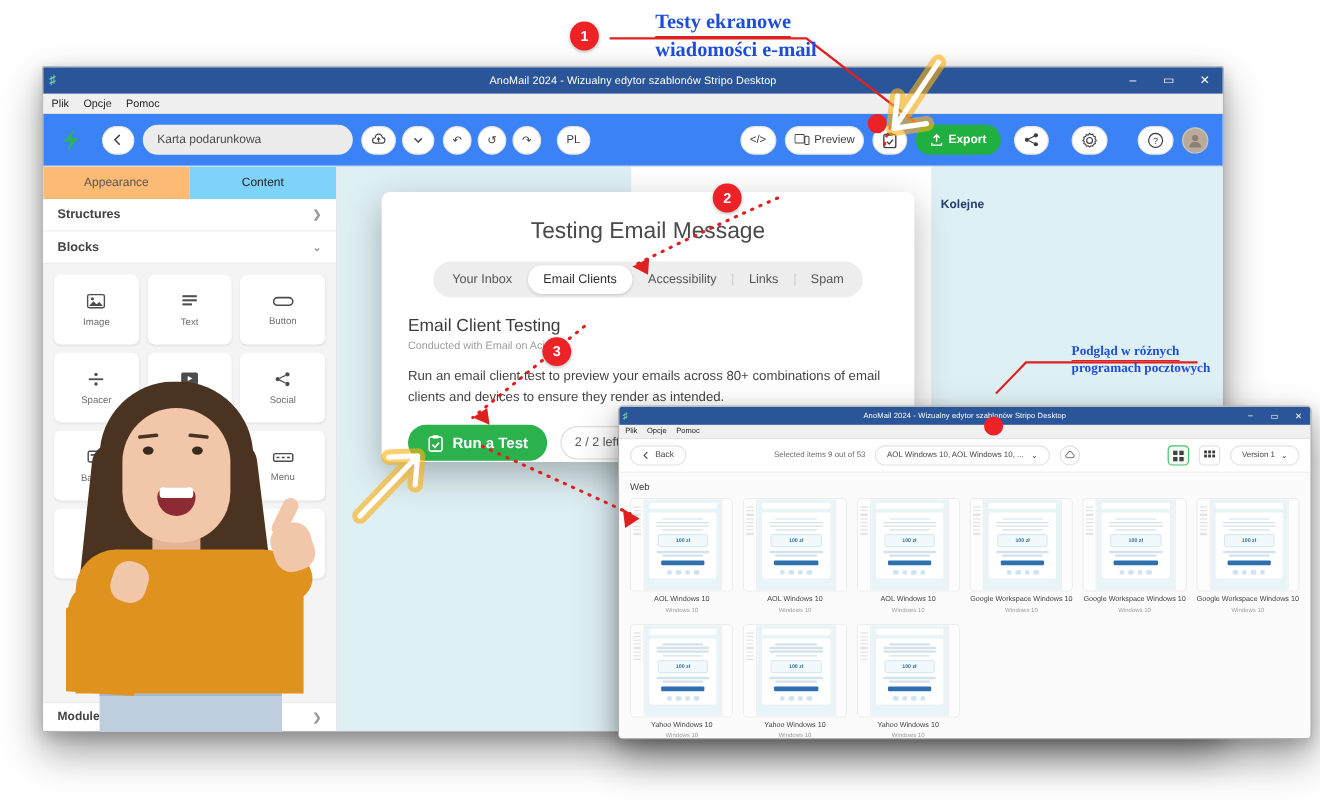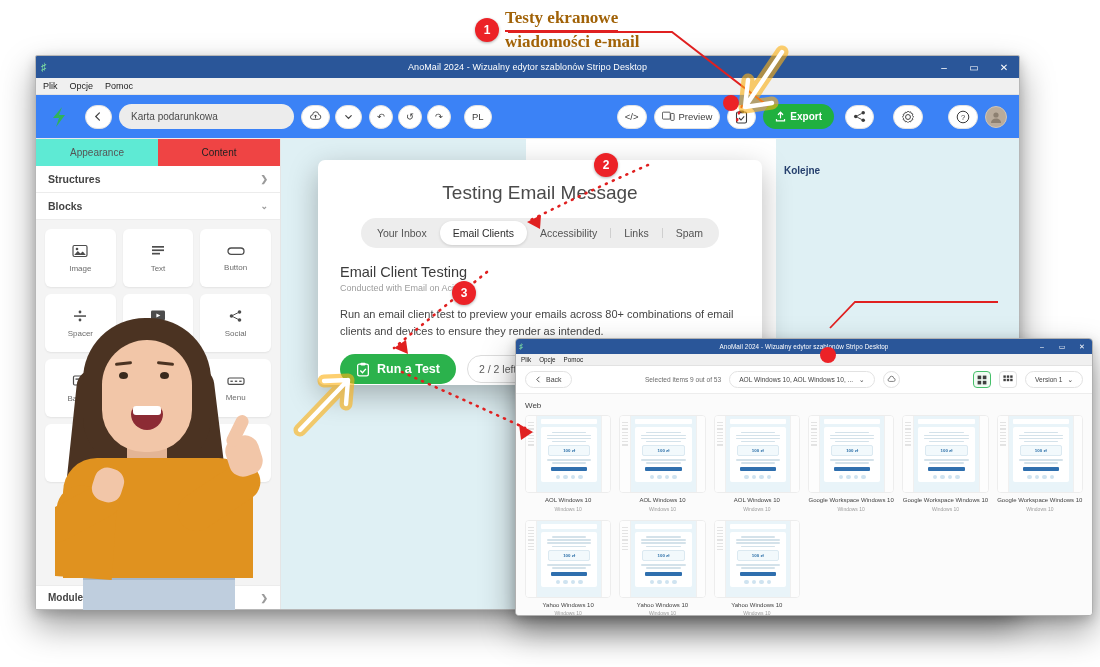--- a/index.html
+++ b/index.html
@@ -59,22 +59,22 @@
     gap:4px; padding:0 12px; font-size:10px; font-weight:600; cursor:pointer;
   }
   .avatar { width:22px; height:22px; border-radius:50%; background:#b9ab9b; border:1px solid #cfc5b8;
             display:flex; align-items:center; justify-content:center; font-size:7px; color:#6d6152; }
 
   
   .appbody { display:flex; height:calc(100% - 83px); }
   .sidebar { width:245px; background:#fafafa; border-right:1px solid #e5e5e5; display:flex; flex-direction:column; }
   .tabs { display:flex; height:27px; background:#f1f1f1; }
   .tab { flex:1; display:flex; align-items:center; justify-content:center; font-size:10px; color:#555;
-         background:#5eead4; cursor:pointer; }
-  .tab.active { background:#ef4444; color:#222; }
+         background:#fdba74; cursor:pointer; }
+  .tab.active { background:#7dd3fc; color:#222; }
   .acc-row { height:27px; display:flex; align-items:center; justify-content:space-between;
              padding:0 12px; background:#fff; border-bottom:1px solid #ececec; font-size:10.5px;
              color:#444; font-weight:600; cursor:pointer; }
   .chev { color:#9b9b9b; font-size:9px; }
   .blocks-grid { padding:9px; display:grid; grid-template-columns: repeat(3, 1fr); gap:7px; background:#f4f4f4;
                  flex:1; align-content:start; }
   .block-card { background:#fff; border-radius:6px; height:58px; display:flex; flex-direction:column;
                 align-items:center; justify-content:center; gap:6px; box-shadow:0 1px 2px rgba(0,0,0,.07);
                 cursor:grab; position:relative; }
   .block-card .bl-label { font-size:8px; color:#6d6d6d; }
@@ -195,22 +195,23 @@
   .thumb-name { font-size:6px; color:#3f3f3f; margin-top:4px; text-align:center; line-height:1.2;}
   .thumb-sub { font-size:5px; color:#9d9d9d; margin-top:1.5px; text-align:center; }
 
   
   .badge {
     position:absolute; width:24px; height:24px; border-radius:50%; background:#ec2227; color:#fff;
     display:flex; align-items:center; justify-content:center; font-size:12px; font-weight:bold;
     z-index:40; box-shadow:0 1px 3px rgba(0,0,0,.3);
   }
   .anno-text {
-    position:absolute; font-family:"Liberation Serif", serif; font-weight:bold; color:#a16207; z-index:40;
+    position:absolute; font-family:"Liberation Serif", serif; font-weight:bold; color:#1d4ed8; z-index:40;
     line-height:1.22;
+    margin-left:41px;
   }
   .anno-1 { left:505px; top:8px; font-size:17px; }
   .anno-1 .u { border-bottom:2px solid #e02020; display:inline-block; padding-bottom:1px; }
   .anno-2 { left:852px; top:287px; font-size:11px; }
   .anno-2 .u { border-bottom:1.6px solid #e02020; display:inline-block; }
   svg.overlay { position:absolute; left:0; top:0; width:1100px; height:667px; z-index:35; pointer-events:none; }
 </style>
 </head>
 <body>
 
@@ -926,18 +927,22 @@
       <path d="M300 430 L348 380 M348 380 L346 404 M348 380 L324 381" stroke="#fcb216" stroke-width="13" fill="none" stroke-linecap="round" stroke-linejoin="round" opacity="0.62"></path>
       <path d="M300 430 L348 380 M348 380 L346 404 M348 380 L324 381" stroke="#ffffff" stroke-width="4.4" fill="none" stroke-linecap="round" stroke-linejoin="round"></path>
     </g>
   </svg>
 
   <div class="anno-text anno-1">
     <span class="u">Testy ekranowe</span><br>
     <span>wiadomości e-mail</span>
   </div>
 
+  <div class="anno-text anno-2">
+    <span class="u">Podgląd w różnych</span><br>
+    <span>programach pocztowych</span>
+  </div>
 
   <div class="badge" style="left:475px; top:18px;">1</div>
   <div class="badge" style="left:594px; top:153px;">2</div>
   <div class="badge" style="left:452px; top:281px;">3</div>
 
 </div>
 
 </body></html>

